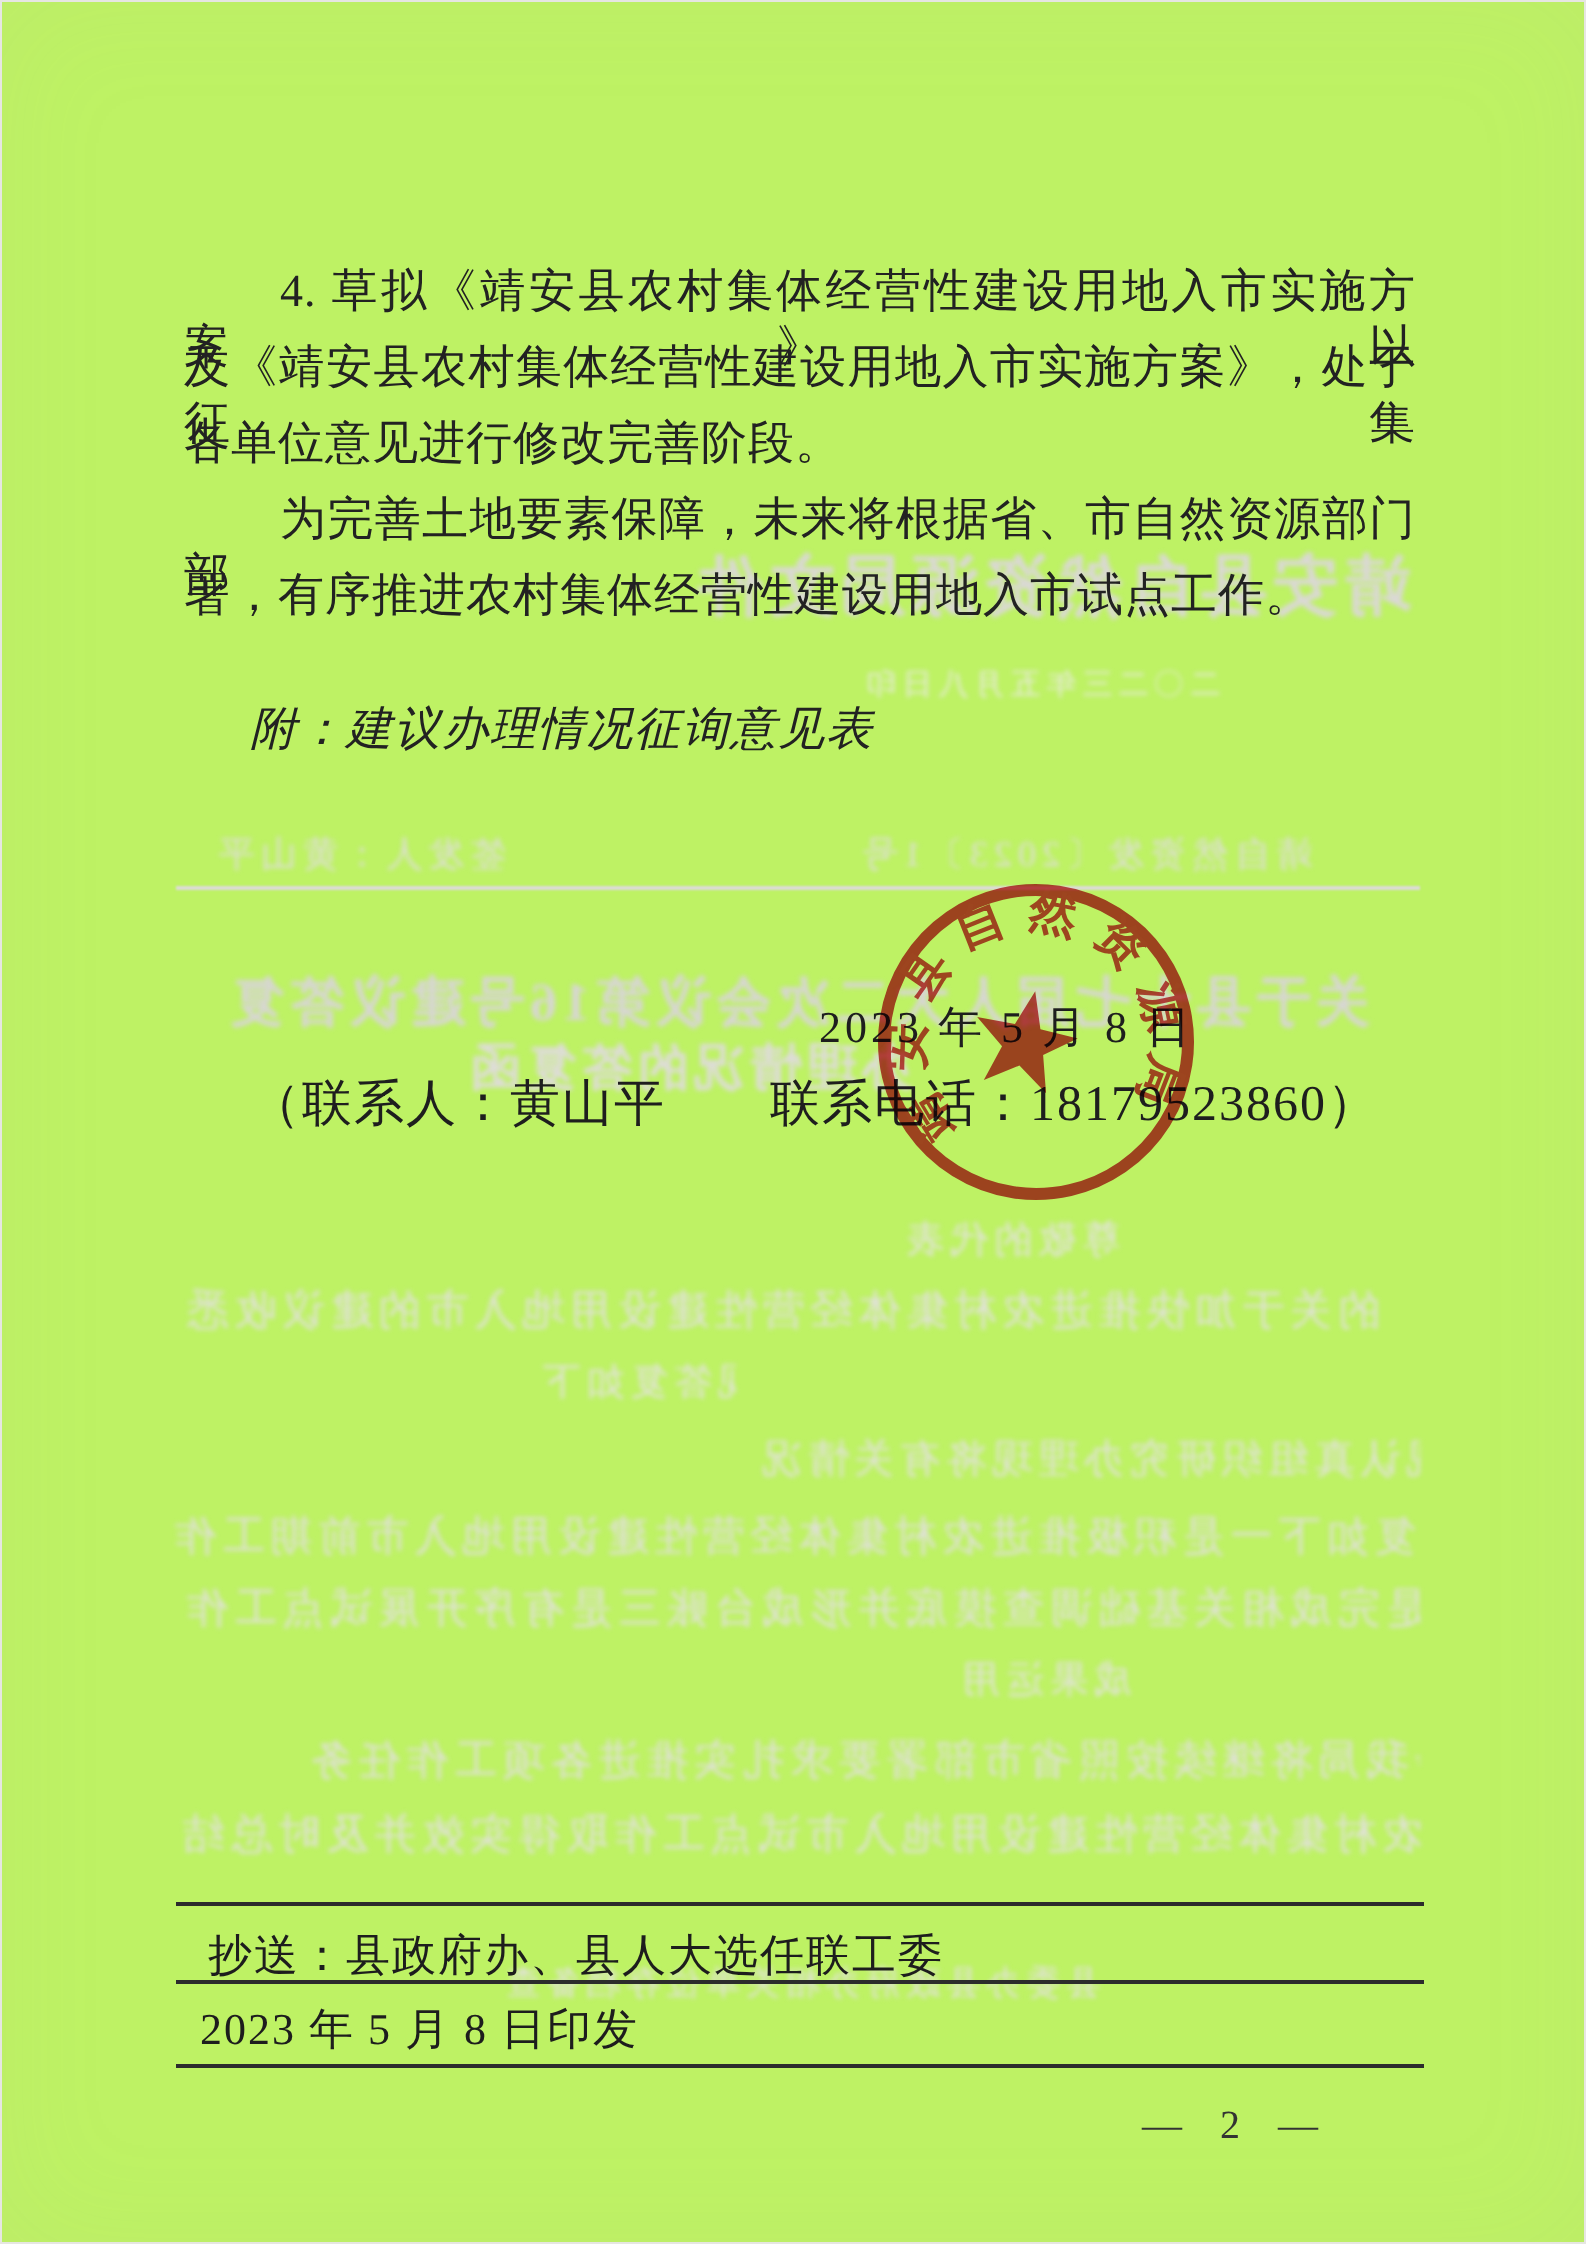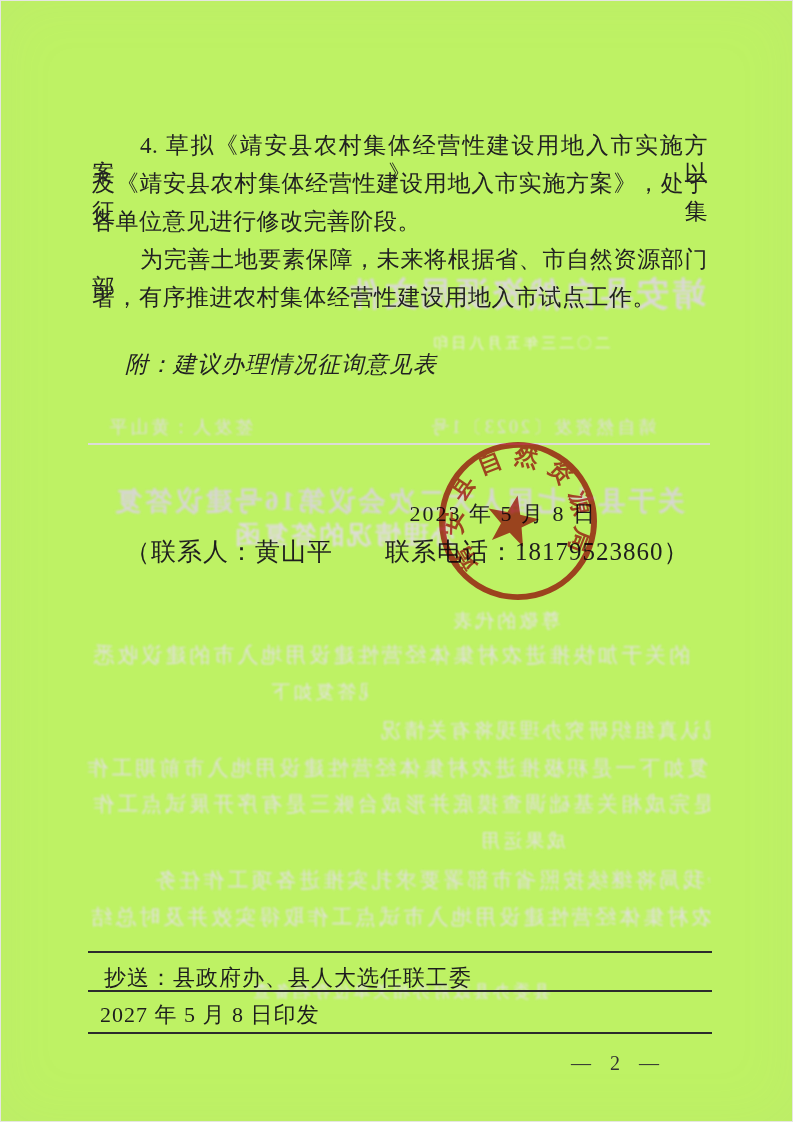--- a/index.html
+++ b/index.html
@@ -115,19 +115,19 @@
       </text>
     </g>
     <polygon class="star" transform="translate(94,101) rotate(12)" points="0,-27 6.5,-8.9 25.7,-8.3 10.5,3.4 15.9,21.8 0,11 -15.9,21.8 -10.5,3.4 -25.7,-8.3 -6.5,-8.9"></polygon>
   </svg>
 
   <footer>
     <div class="frule" style="top:951px"></div>
     <p class="cc-row">抄送：县政府办、县人大选任联工委</p>
     <div class="frule" style="top:990px"></div>
     <div class="issuer-row">
-      <p>2027 年 5 月 8 日印发</p>
+      <p>2023 年 5 月 8 日印发</p>
     </div>
     <div class="frule" style="top:1032px"></div>
     <p class="pagenum">— 2 —</p>
   </footer>
 
 </div>
 
 </body></html>

